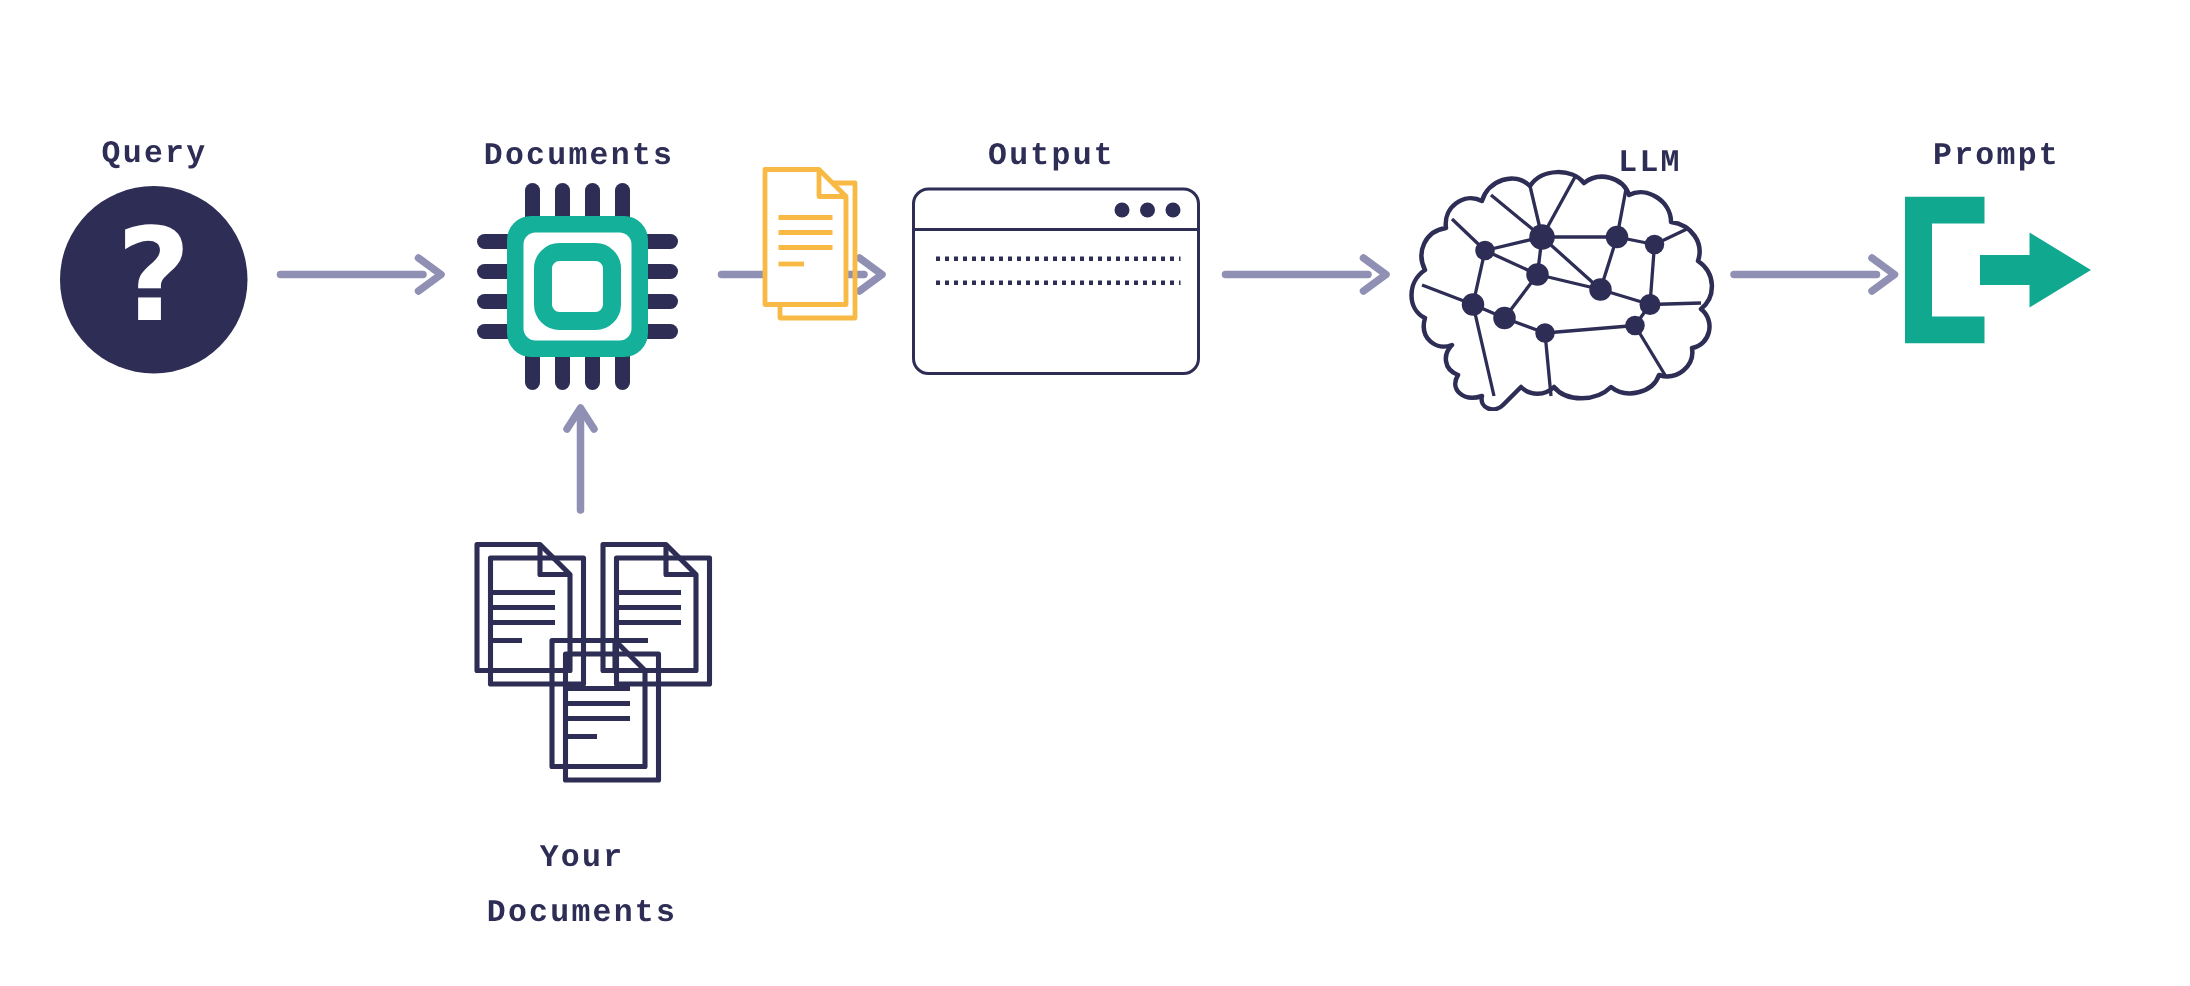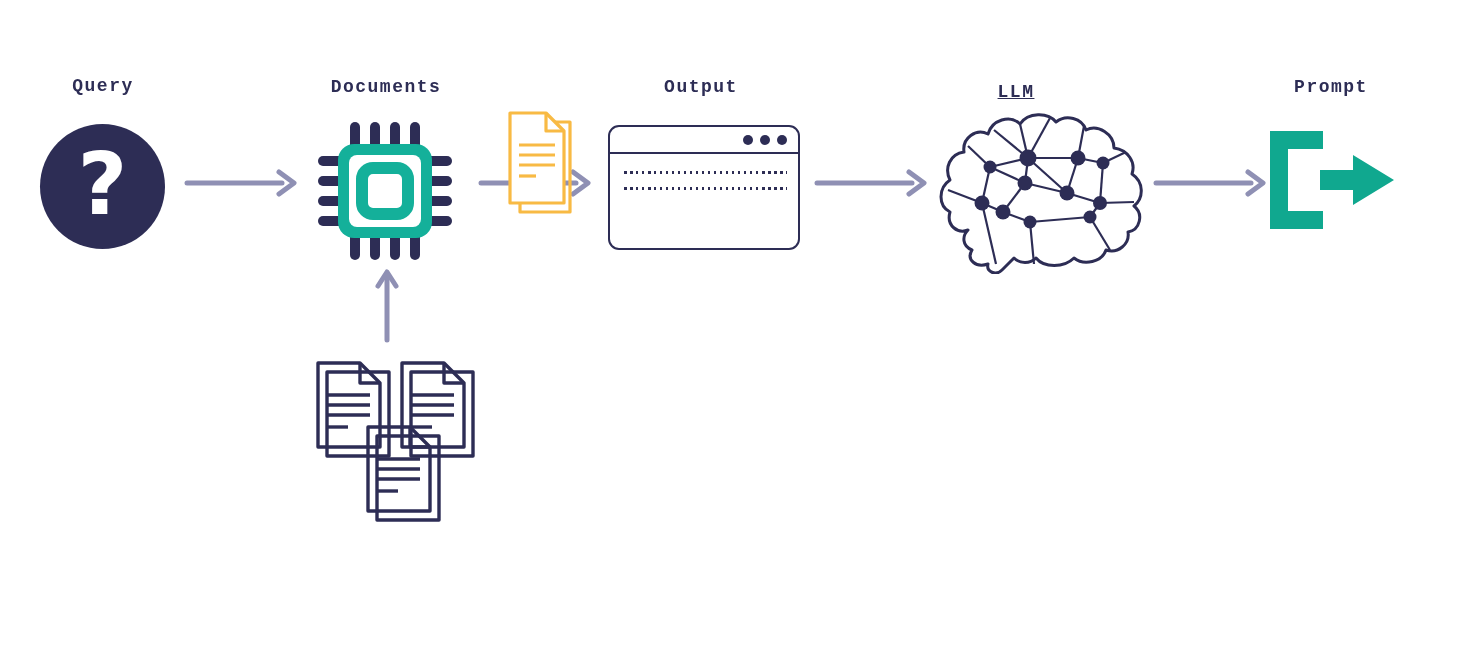--- a/index.html
+++ b/index.html
@@ -7,26 +7,27 @@
     position:relative;
     width:1460px;height:657px;
     background:#ffffff;
     overflow:hidden;
     font-family:"Liberation Mono","DejaVu Sans Mono",monospace;
   }
   .abs{position:absolute;}
   .label{
     position:absolute;
     transform:translateX(-50%);
-    font-size:18px;
+    font-size:21px;
     font-weight:700;
     letter-spacing:1.5px;
     color:#2d2d55;
     white-space:nowrap;
     text-align:center;
+    margin-top:16px;
   }
   .label.wrap{white-space:normal;line-height:37px;}
   
   .query-circle{
     position:absolute;left:40px;top:124px;
     width:125px;height:125px;border-radius:50%;
     background:#2d2d55;
     display:flex;align-items:center;justify-content:center;
   }
   .query-circle span{
@@ -54,22 +55,23 @@
   svg{display:block;}
 </style>
 </head>
 <body>
 
 <div class="canvas">
 
   <div class="label" style="left:103px;top:76px;">Query</div>
   <div class="label" style="left:386px;top:77px;">Documents</div>
   <div class="label" style="left:701px;top:77px;">Output</div>
-  <div class="label" style="left:1016px;top:82px;text-decoration:underline;">LLM</div>
+  <div class="label" style="left:1100px;top:82px;">LLM</div>
   <div class="label" style="left:1331px;top:77px;">Prompt</div>
+  <div class="label wrap" style="left:388px;top:538px;width:160px;">Your Documents</div>
 
   <div class="query-circle">
     <span>?</span>
   </div>
 
   <svg class="abs" style="left:183px;top:167px;" width="117" height="32">
     <line x1="4" y1="16" x2="99" y2="16" stroke="#8f90b4" stroke-width="5" stroke-linecap="round"></line>
     <polyline points="96,5 111,16 96,27" fill="none" stroke="#8f90b4" stroke-width="5" stroke-linecap="round" stroke-linejoin="round"></polyline>
   </svg>
 

